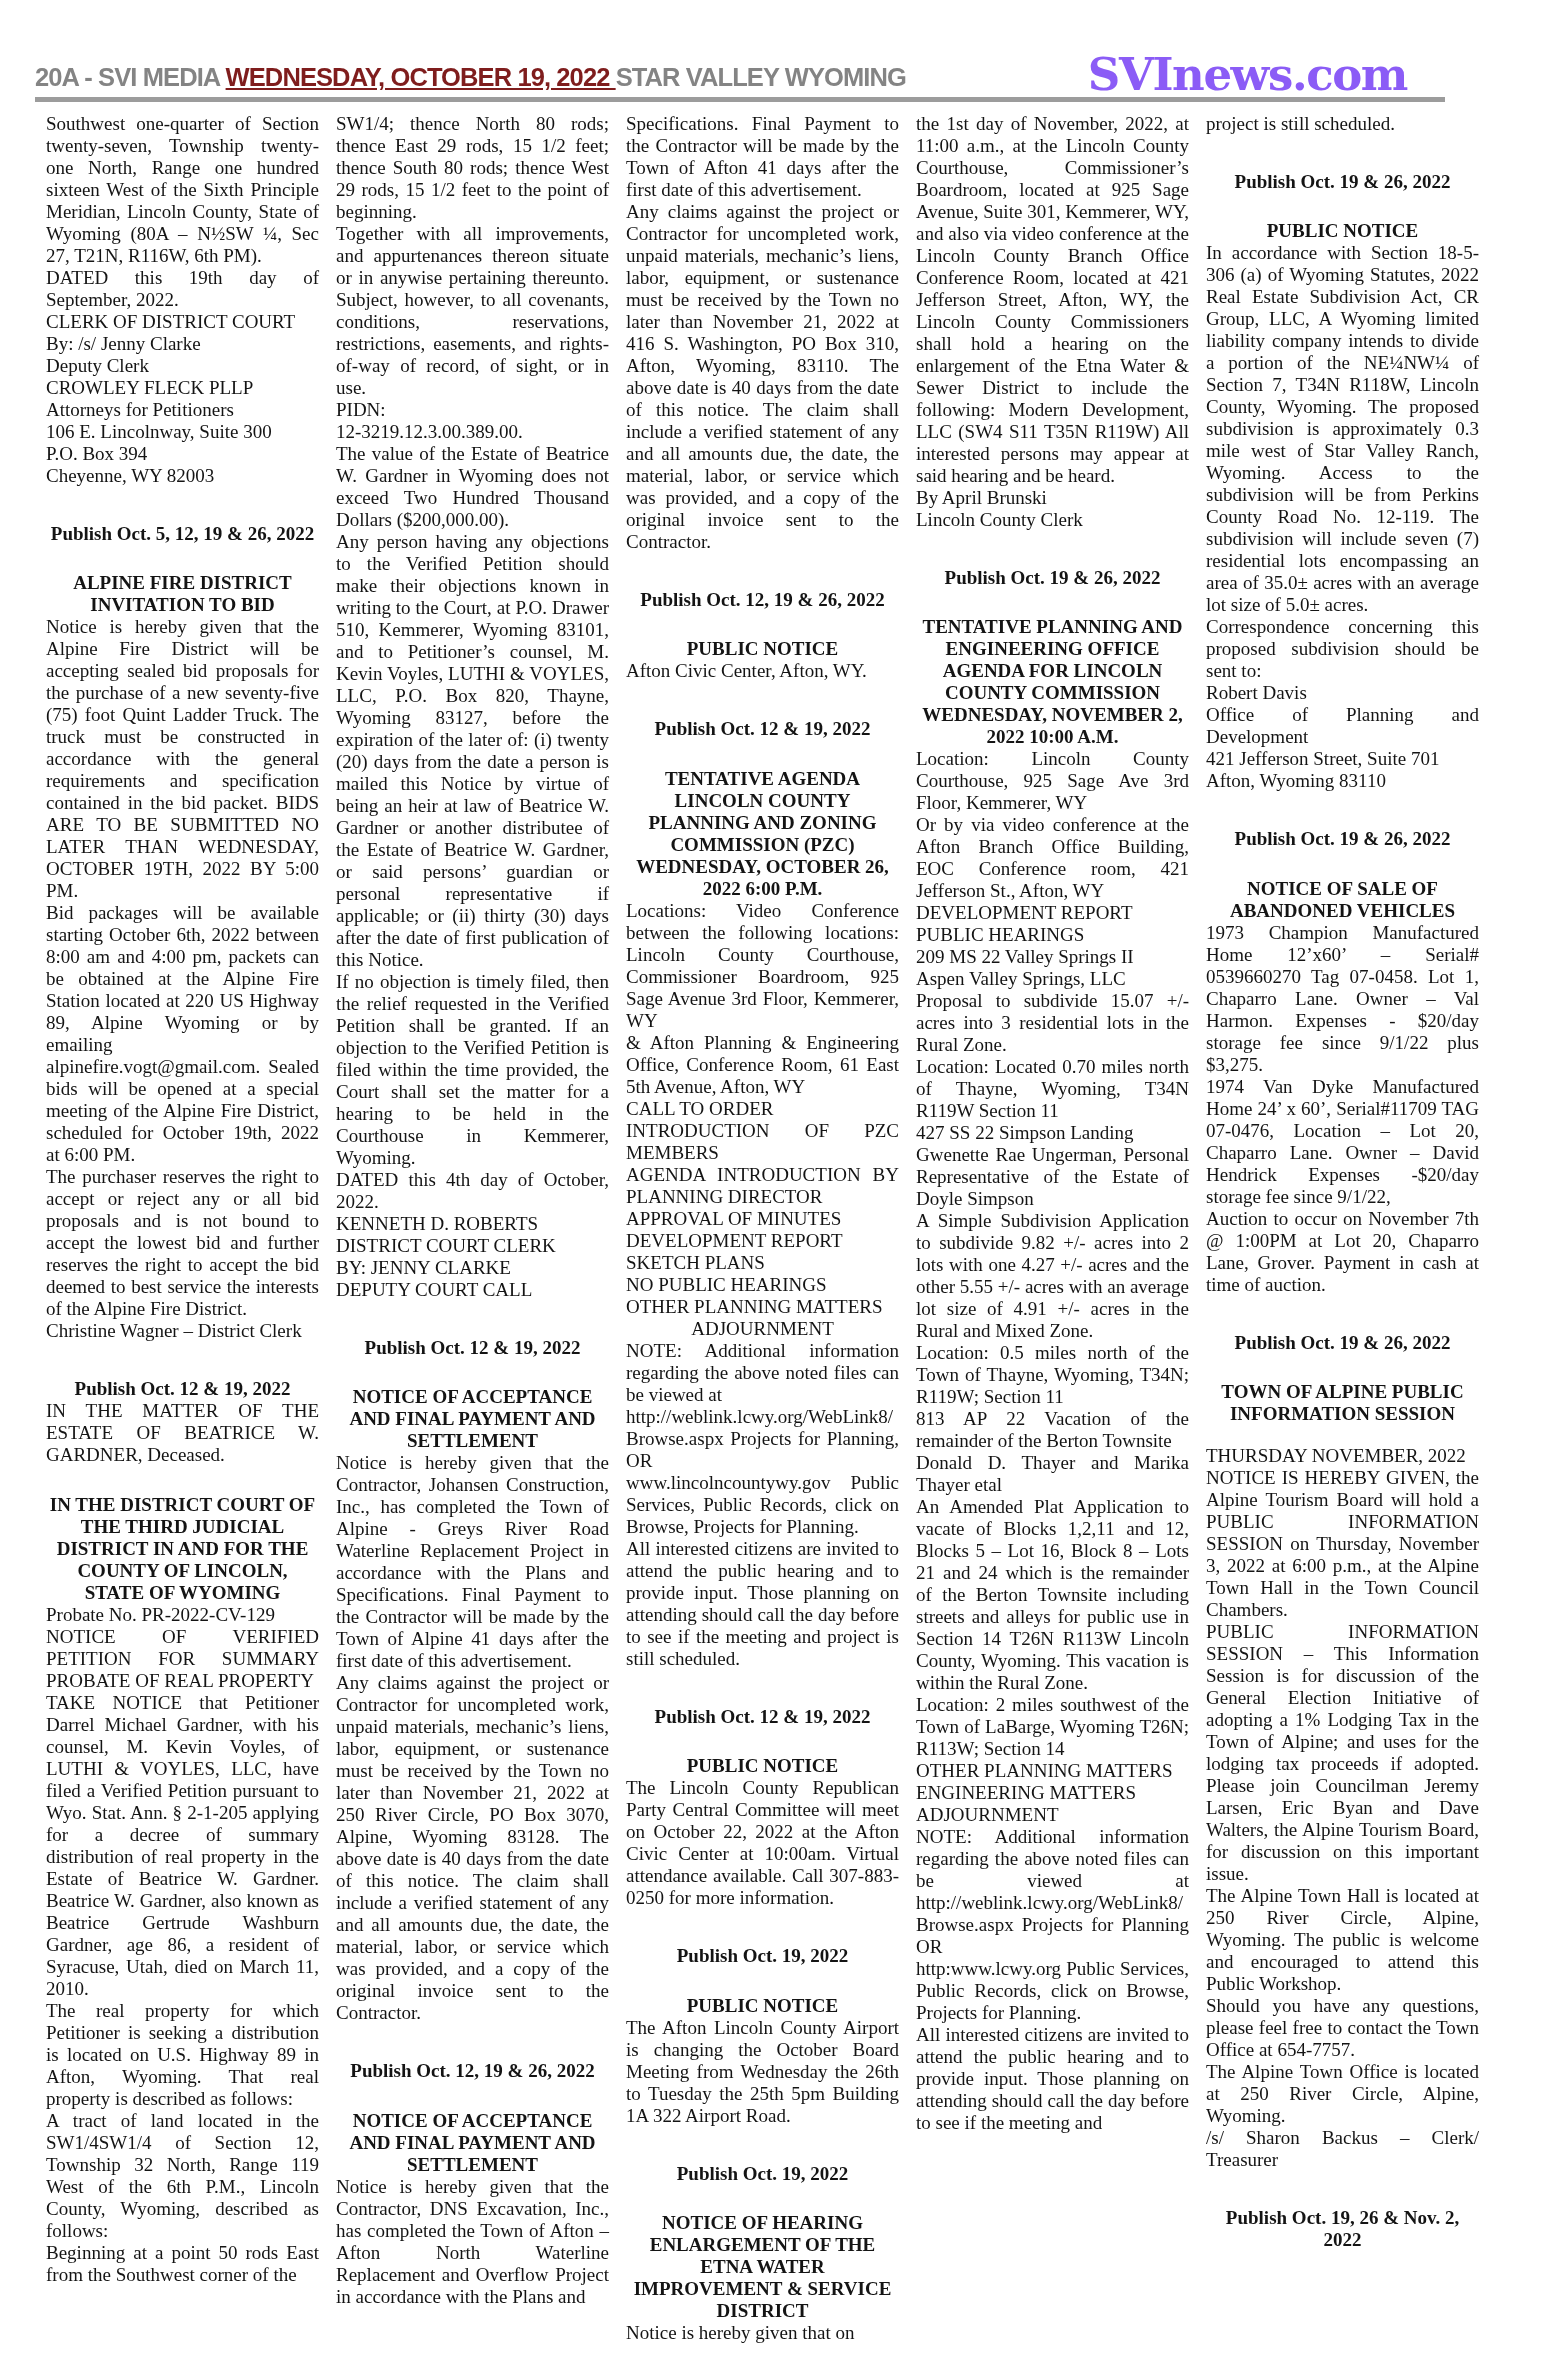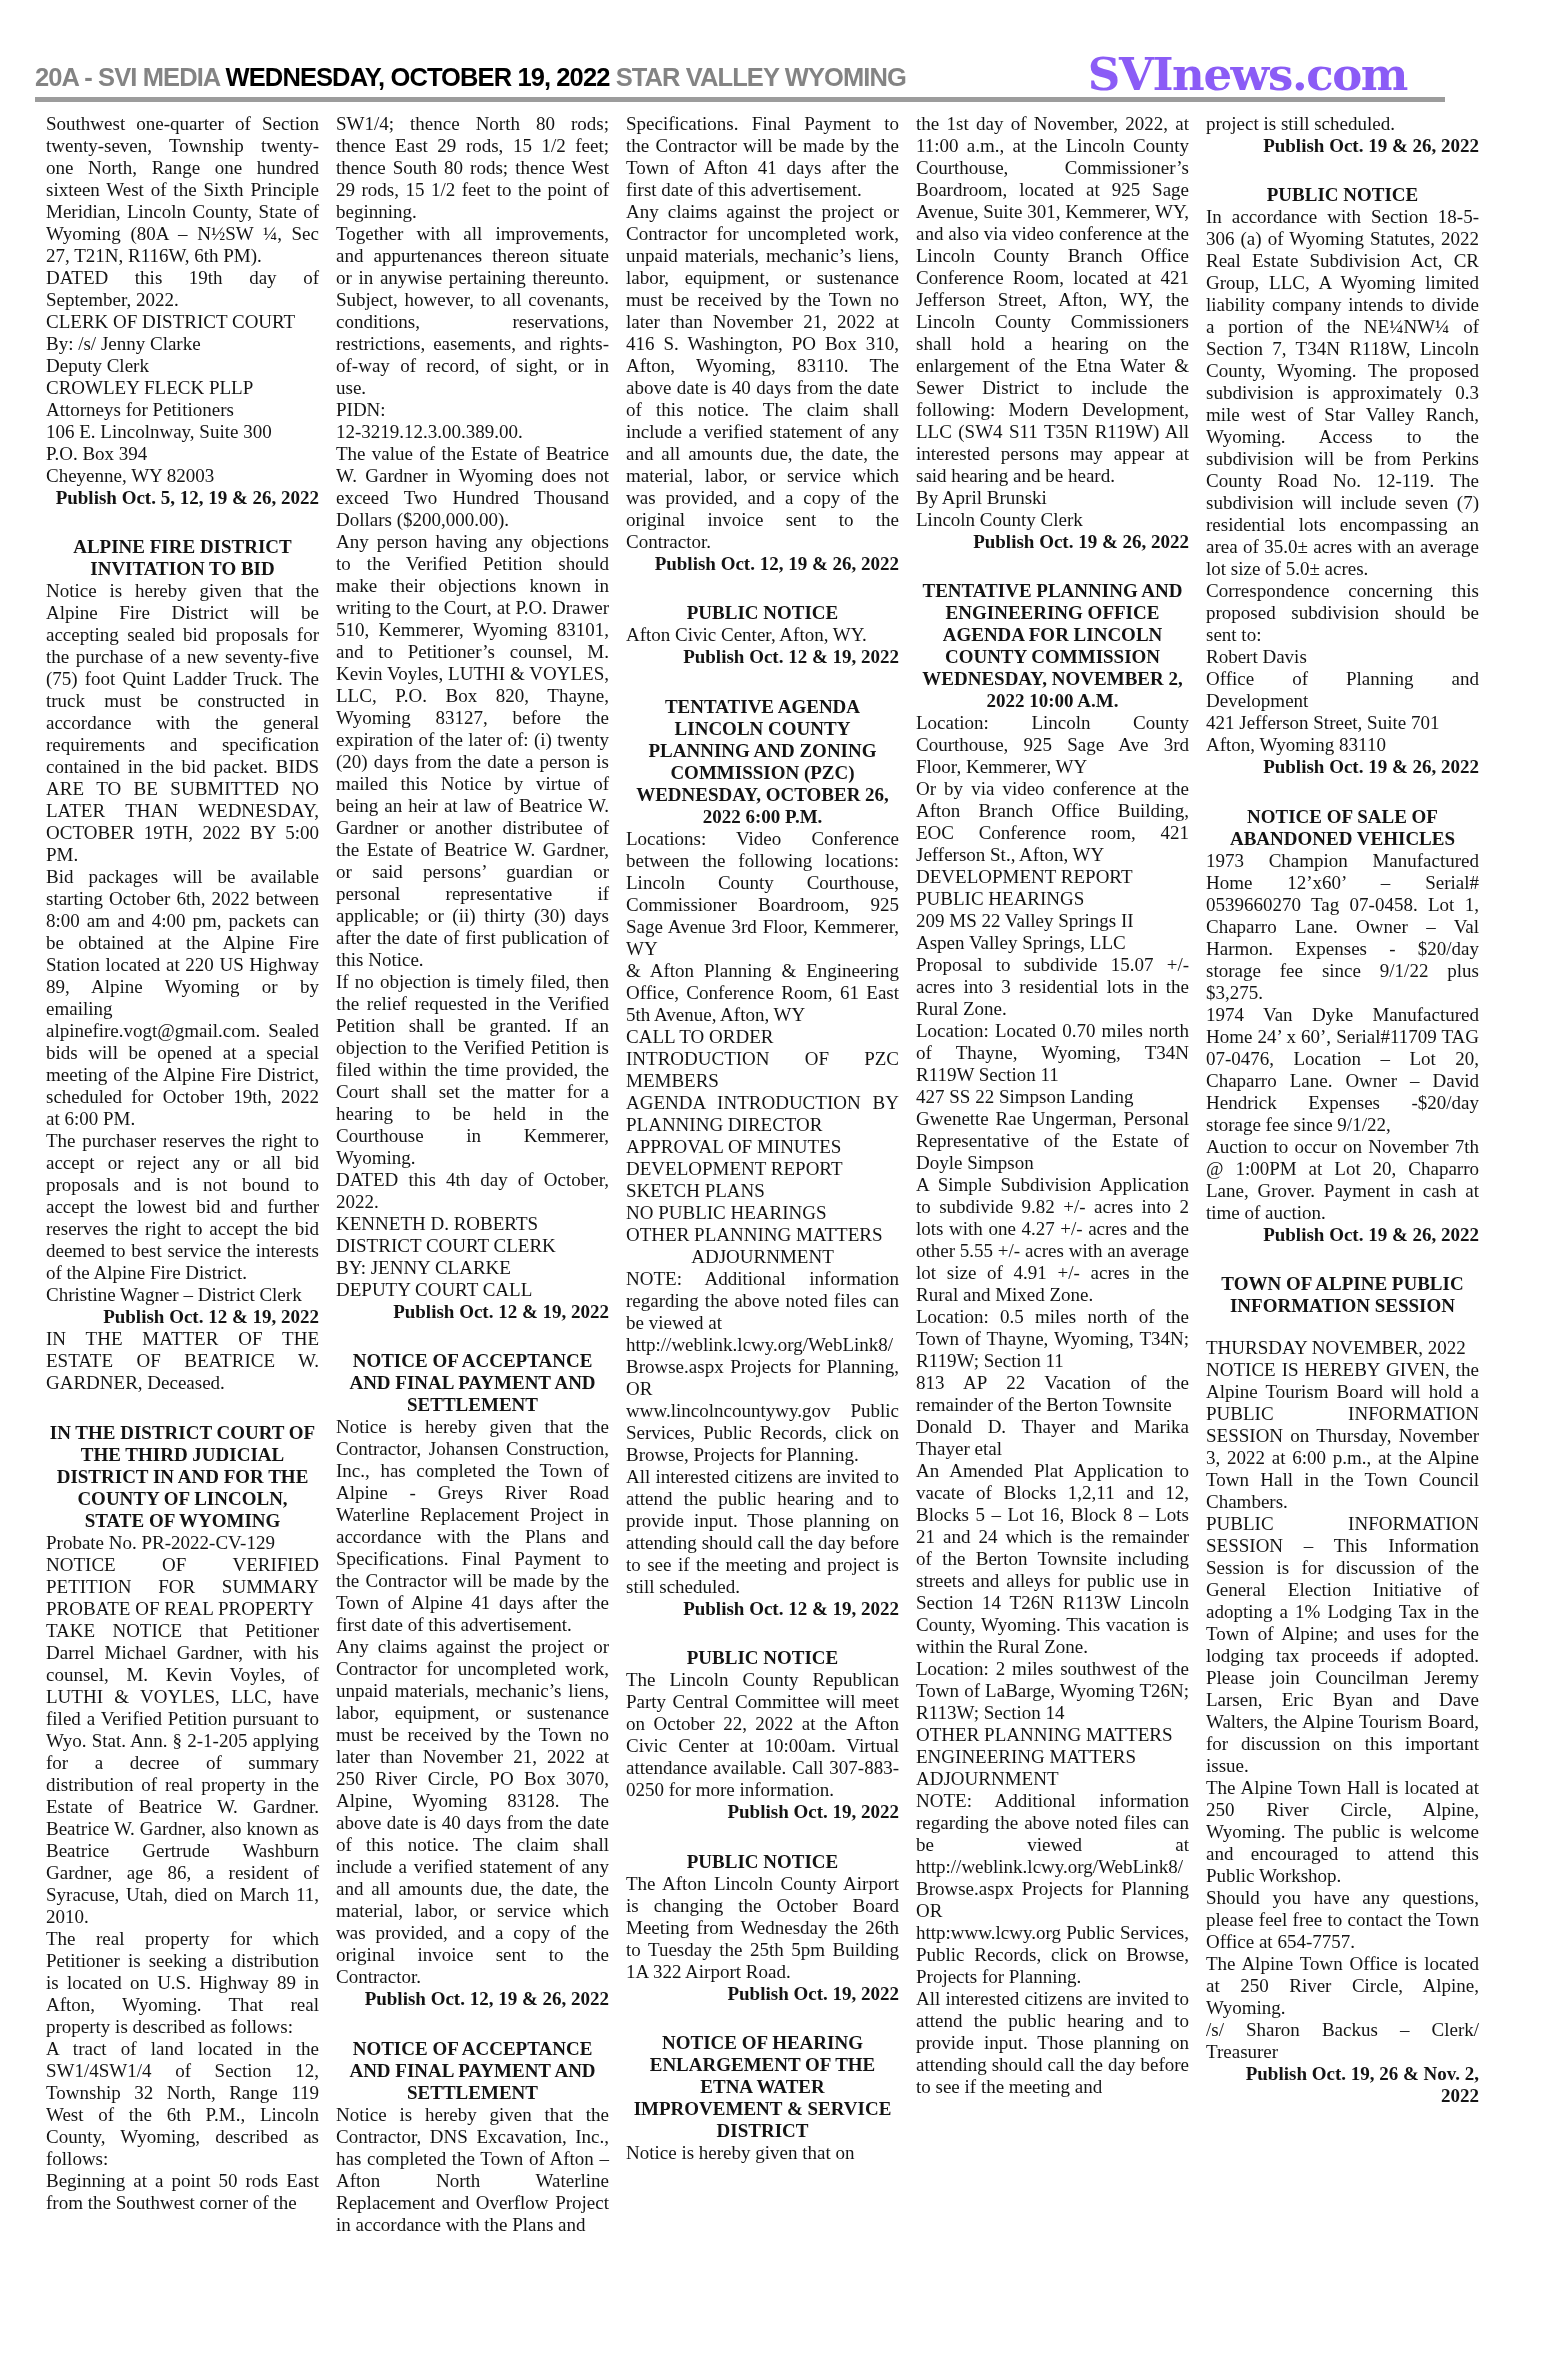--- a/index.html
+++ b/index.html
@@ -1,31 +1,31 @@
 <!DOCTYPE html>
 <html style="font-size:7.6px"><head>
 <meta charset="utf-8">
 <style>
   html,body{margin:0;padding:0;background:#ffffff;}
   .page{position:relative;width:1561px;height:2413px;background:#ffffff;overflow:hidden;
         font-family:"Liberation Serif",serif;color:#141414;}
   .header{position:absolute;left:35px;top:43px;width:1490px;height:54px;}
   .header-left{position:absolute;left:0;bottom:4.7px;font-family:"Liberation Sans",sans-serif;
         font-weight:bold;font-size:25.5px;letter-spacing:-0.9px;color:#848484;white-space:nowrap;}
-  .header-left .hl-date{color:#000000;}
+  .header-left .hl-date{color:#7f1d1d;text-decoration:underline;}
   .masthead{position:absolute;right:118px;bottom:-3.8px;font-family:"DejaVu Serif",serif;
         font-weight:bold;font-size:45px;letter-spacing:-1.4px;color:#8b5cf6;}
   .rule{position:absolute;left:35px;top:97px;width:1410px;height:4.7px;background:#9c9c9c;}
   .columns{position:absolute;left:46px;top:113px;width:1470px;display:flex;column-gap:17px;}
   .col{flex:0 0 273px;width:273px;}
   .blk{font-size:19px;line-height:22px;margin:0;overflow-wrap:anywhere;}
   .p   {text-align:justify;}
   .pb  {text-align:justify;font-weight:normal;margin-top:20px;}
   .h   {text-align:center;font-weight:bold;margin-top:27.4px;}
-  .pub {text-align:right;font-weight:bold;}
+  .pub {text-align:center;font-weight:bold;margin-top:36px;}
   .ctr {text-align:center;}
 </style>
 </head>
 <body>
 
 <div class="page">
   <div class="header">
     <div class="header-left"><span>20A - SVI MEDIA </span><span class="hl-date">WEDNESDAY, OCTOBER 19, 2022 </span><span>STAR VALLEY WYOMING</span></div>
     <div class="masthead">SVInews.com</div>
   </div>

